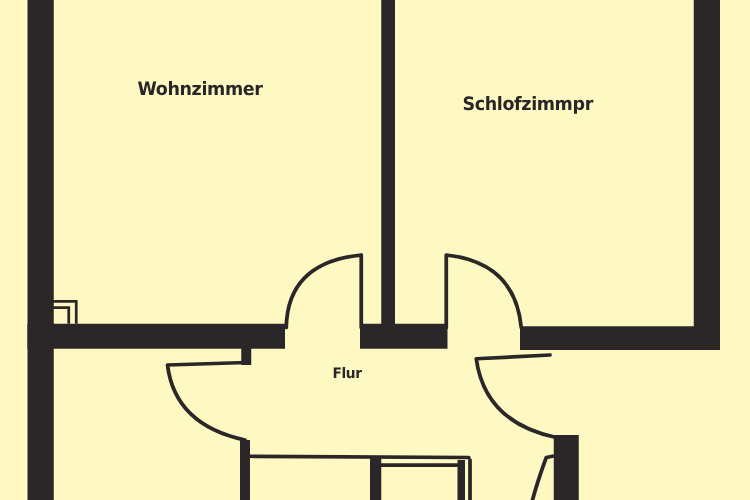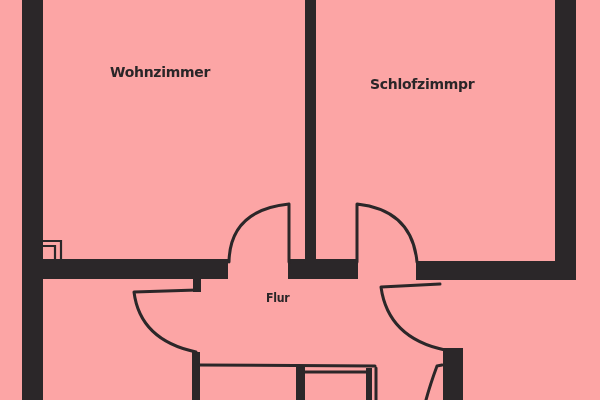--- a/index.html
+++ b/index.html
@@ -7,21 +7,21 @@
       padding: 0;
       width: 600px;
       height: 400px;
       overflow: hidden;
       background: #f6f4f4;
     }
     .plan {
       position: relative;
       width: 600px;
       height: 400px;
-      background: #fca5a5;
+      background: #fef9c3;
     }
     svg.floor {
       position: absolute;
       left: 0;
       top: 0;
       width: 600px;
       height: 400px;
     }
     .room-label {
       position: absolute;

